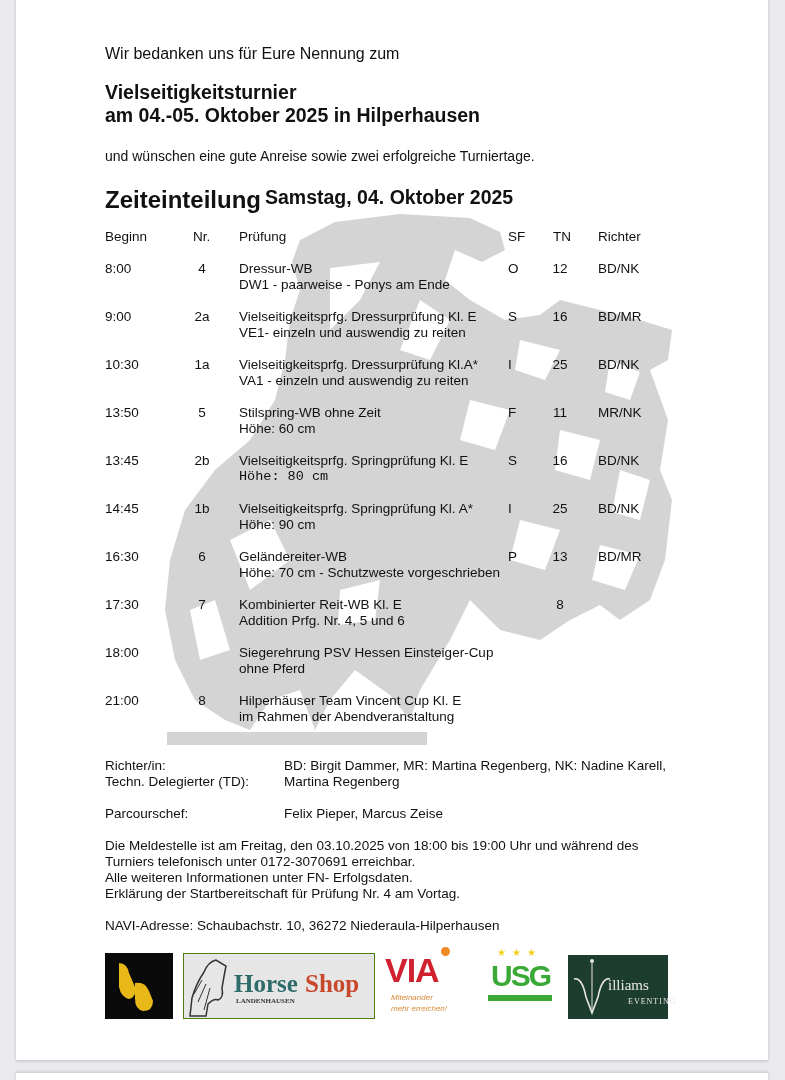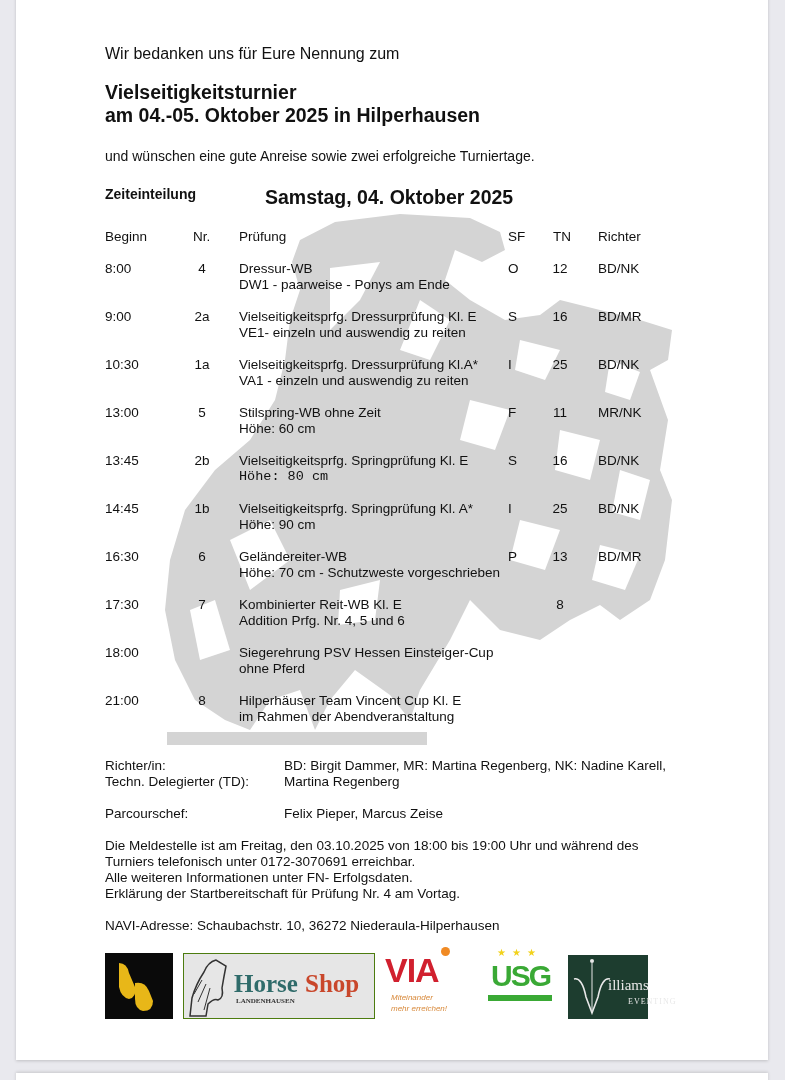--- a/index.html
+++ b/index.html
@@ -18,21 +18,21 @@
     .page2 {
       position: absolute; left: 16px; top: 1073px; width: 752px; height: 40px;
       background: #ffffff;
       box-shadow: 0 -1px 3px rgba(0,0,0,0.15);
     }
     .watermark { position: absolute; left: 0; top: 0; width: 785px; height: 1080px; pointer-events: none; }
     .abs { position: absolute; white-space: nowrap; }
     .intro { left: 105px; top: 45px; font-size: 16px; }
     .title { left: 105px; top: 81px; font-size: 19.5px; font-weight: bold; line-height: 23px; }
     .wish { left: 105px; top: 148px; font-size: 14px; }
-    .zeit { left: 105px; top: 186px; font-size: 14px; font-weight: bold; }
+    .zeit { left: 105px; top: 186px; font-size: 24px; font-weight: bold; }
     .zeit-date { left: 265px; top: 186px; font-size: 19.5px; font-weight: bold; }
 
     .th, .td { font-size: 13.5px; line-height: 16px; }
     .c-begin { left: 105px; }
     .c-nr { left: 187px; width: 30px; text-align: center; }
     .c-pr { left: 239px; }
     .c-sf { left: 508px; }
     .c-tn { left: 545px; width: 30px; text-align: center; }
     .c-ri { left: 598px; }
 
@@ -107,21 +107,21 @@
     <div>
       <div class="abs td c-begin" style="top: 357px;">10:30</div>
       <div class="abs td c-nr" style="top: 357px;">1a</div>
       <div class="abs td c-pr" style="top: 357px;">Vielseitigkeitsprfg. Dressurprüfung Kl.A*</div>
       <div class="abs td c-pr" style="top: 373px;">VA1 - einzeln und auswendig zu reiten</div>
       <div class="abs td c-sf" style="top: 357px;">I</div>
       <div class="abs td c-tn" style="top: 357px;">25</div>
       <div class="abs td c-ri" style="top: 357px;">BD/NK</div>
     </div>
     <div>
-      <div class="abs td c-begin" style="top: 405px;">13:00</div>
+      <div class="abs td c-begin" style="top: 405px;">13:50</div>
       <div class="abs td c-nr" style="top: 405px;">5</div>
       <div class="abs td c-pr" style="top: 405px;">Stilspring-WB ohne Zeit</div>
       <div class="abs td c-pr" style="top: 421px;">Höhe: 60 cm</div>
       <div class="abs td c-sf" style="top: 405px;">F</div>
       <div class="abs td c-tn" style="top: 405px;">11</div>
       <div class="abs td c-ri" style="top: 405px;">MR/NK</div>
     </div>
     <div>
       <div class="abs td c-begin" style="top: 453px;">13:45</div>
       <div class="abs td c-nr" style="top: 453px;">2b</div>
@@ -216,21 +216,21 @@
     <div class="abs" style="left:8px;top:40px;font-size:8px;color:#d8893a;font-style:italic;">Miteinander</div>
     <div class="abs" style="left:8px;top:51px;font-size:8px;color:#d8893a;font-style:italic;">mehr erreichen!</div>
   </div>
 
   <div class="logo" style="left:382px;width:68px;">
     <div class="abs" style="left:10px;top:-6px;font-size:10px;color:#f2d21c;letter-spacing:6px;">★★★</div>
     <div class="abs" style="left:4px;top:6px;font-size:30px;font-weight:bold;color:#3aa935;letter-spacing:-2px;">USG</div>
     <div class="abs" style="left:1px;top:42px;width:64px;height:6px;background:#3aa935;"></div>
   </div>
 
-  <div class="logo" style="left:463px;width:80px;top:2px;height:64px;background:#1d3d2f;">
+  <div class="logo" style="left:463px;width:100px;top:2px;height:64px;background:#1d3d2f;">
     <svg width="40" height="60" viewBox="0 0 40 60" style="position:absolute;left:4px;top:2px">
       <circle cx="20" cy="4" r="2" fill="#e8e8e8"></circle>
       <path d="M2 22 Q10 20 14 40 L20 56 L26 40 Q30 20 38 22" fill="none" stroke="#e8e8e8" stroke-width="1.6"></path>
       <path d="M20 6 L20 56" stroke="#e8e8e8" stroke-width="1"></path>
     </svg>
     <div class="abs" style="left:40px;top:22px;font-family:'Liberation Serif',serif;font-size:15px;color:#e8e8e8;">illiams</div>
     <div class="abs" style="left:40px;top:42px;font-family:'Liberation Serif',serif;font-size:8px;color:#e8e8e8;letter-spacing:1px;padding-left:20px;">EVENTING</div>
   </div>
 </div>
 

